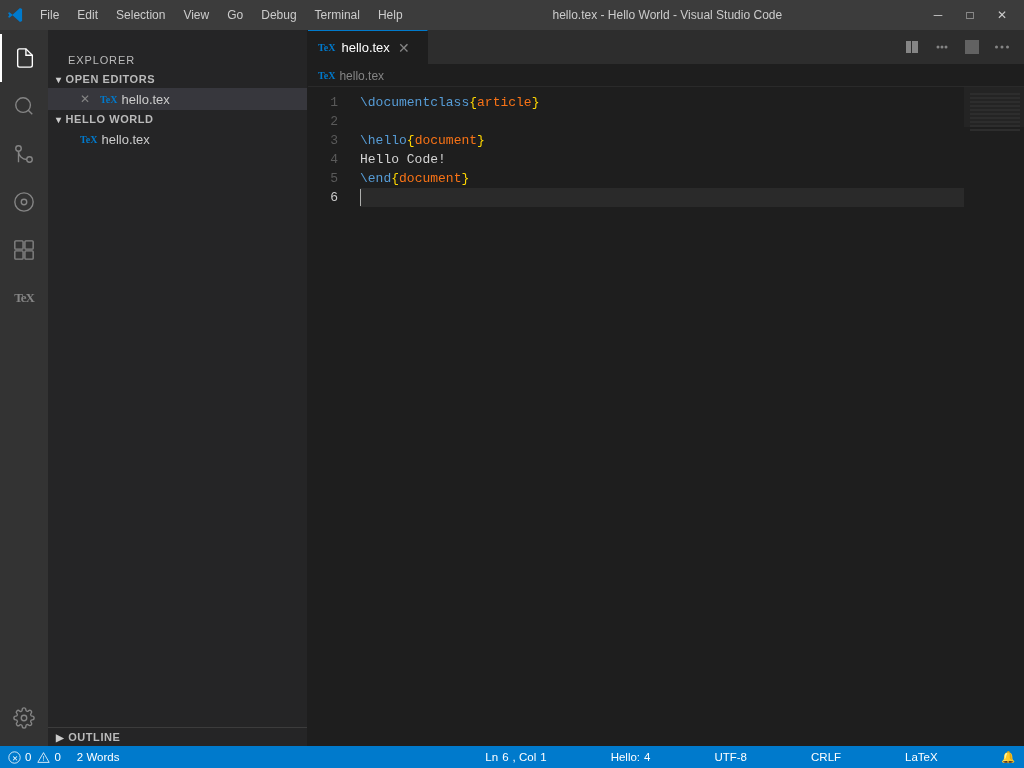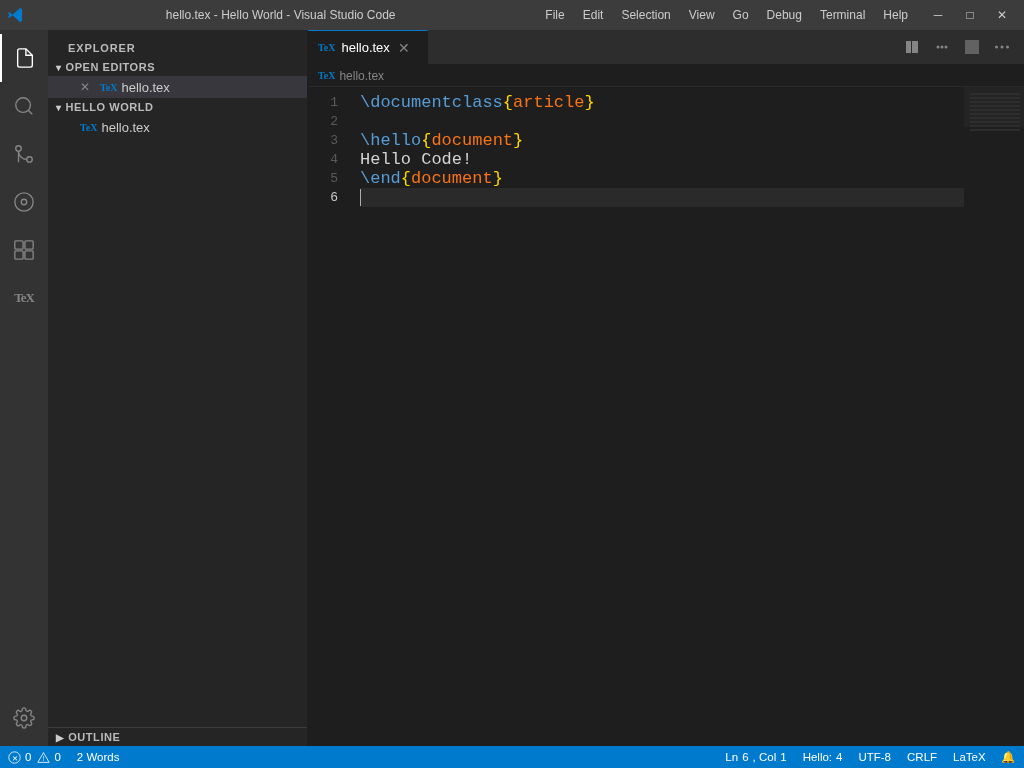--- a/index.html
+++ b/index.html
@@ -110,23 +110,23 @@
     
     #sidebar {
       width: 260px;
       background: #252526;
       display: flex;
       flex-direction: column;
       overflow: hidden;
       border-right: 1px solid #1e1e1e;
     }
     #sidebar-header {
-      padding: 12px 12px 4px 20px;
+      padding: 24px 12px 4px 20px;
       font-size: 11px;
-      font-weight: 700;
+      font-weight: 400;
       color: #bbbbbb;
       letter-spacing: 0.08em;
       text-transform: uppercase;
     }
     .section-header {
       display: flex;
       align-items: center;
       padding: 3px 8px;
       cursor: pointer;
       font-size: 11px;
@@ -270,21 +270,21 @@
       color: #5a5a5a;
       background: #1e1e1e;
       user-select: none;
       line-height: 19px;
     }
     .line-num { height: 19px; display: block; }
     #code-content {
       flex: 1;
       padding: 6px 0 6px 12px;
       font-family: 'Consolas', 'Courier New', monospace;
-      font-size: 17px;
+      font-size: 13px;
       color: #d4d4d4;
       overflow: hidden;
       line-height: 19px;
     }
     .code-line {
       height: 19px;
       display: flex;
       align-items: center;
       white-space: pre;
     }
@@ -339,20 +339,21 @@
       height: 22px;
       display: flex;
       align-items: center;
       gap: 4px;
       cursor: pointer;
     }
     .status-right {
       margin-left: auto;
       display: flex;
       align-items: center;
+      gap: 48px;
     }
 
     
     .tex-badge {
       font-size: 10px;
       font-weight: 700;
       color: #007acc;
       background: transparent;
       font-family: serif;
     }
@@ -360,33 +361,33 @@
 </head>
 <body>
 
 <div id="title-bar">
 
   <div id="title-bar-icon">
     <svg width="16" height="16" viewBox="0 0 100 100">
       <path d="M74.7 5.9L28.3 48.3 8.6 32.1 0 37.3l8.3 12.7L0 62.7l8.6 5.2 19.7-16.2 46.4 42.4 13.3-6V11.9z" fill="#007acc"></path>
     </svg>
   </div>
-
-  <div id="title-bar-title">hello.tex - Hello World - Visual Studio Code</div>
 
   <div id="title-bar-menu">
     <span class="menu-item">File</span>
     <span class="menu-item">Edit</span>
     <span class="menu-item">Selection</span>
     <span class="menu-item">View</span>
     <span class="menu-item">Go</span>
     <span class="menu-item">Debug</span>
     <span class="menu-item">Terminal</span>
     <span class="menu-item">Help</span>
   </div>
+
+  <div id="title-bar-title">hello.tex - Hello World - Visual Studio Code</div>
 
   <div id="title-bar-controls">
     <div class="title-btn">─</div>
     <div class="title-btn">□</div>
     <div class="title-btn close">✕</div>
   </div>
 </div>
 
 <div id="main">
 

